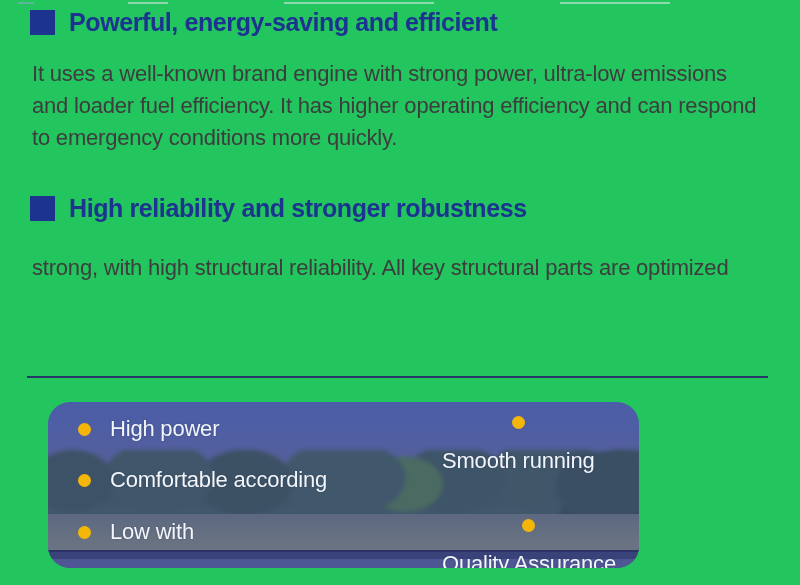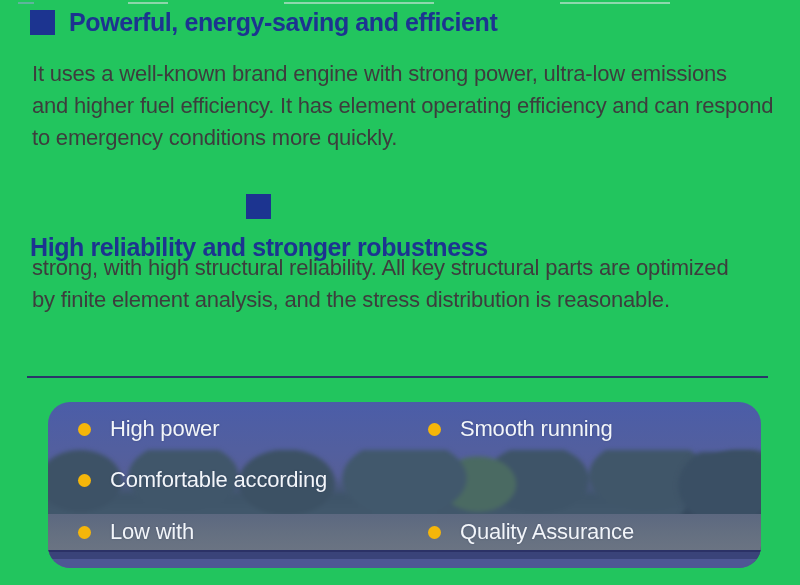--- a/index.html
+++ b/index.html
@@ -11,36 +11,36 @@
   
   .top-remnant { position:absolute; top:2px; height:2px; opacity:.55; }
   .rem-blue { left:18px; width:16px; background:#8fa8cf; }
   .rem-a { left:128px; width:40px; background:#e3e3ea; }
   .rem-b { left:284px; width:150px; background:#e7e7ee; }
   .rem-c { left:560px; width:110px; background:#e7e7ee; }
 
   
   .h-row { position:absolute; left:30px; display:flex; align-items:center; gap:14px; }
   .h-row.h1 { top:8px; }
-  .h-row.h2 { top:194px;flex-direction:column; }
+  .h-row.h2 { top:194px; }
   .sq { width:25px; height:25px; background:#1c3490; flex:0 0 auto; }
   .h-text { color:#1c3490; font-size:25px; font-weight:bold; letter-spacing:-0.4px; white-space:nowrap; }
 
   
   .para { position:absolute; left:32px; width:766px; color:#3d3d3d; }
   .para.p1 { top:58px; }
   .para.p2 { top:252px; }
   .para .line { font-size:22px; line-height:32px; letter-spacing:-0.2px; white-space:nowrap; }
 
   
   .divider { position:absolute; left:27px; top:376px; width:741px; height:2px; background:#2a3569; }
 
   
   .panel {
-    position:absolute; left:48px; top:402px; width:713px; height:166px;
+    position:absolute; left:48px; top:402px; width:591px; height:166px;
     border-radius:22px; overflow:hidden;
     background:linear-gradient(180deg,#4b5da8 0%, #525f9f 28%, #575f97 48%, #575f97 100%);
     text-align:center;
   }
   .trees {
     position:absolute; left:-12px; right:-12px; top:48px; height:74px; filter:blur(2px);
     background-image:
       radial-gradient(60px 45px at 6% 42%,  #3d5266 0 68%, transparent 70%),
       radial-gradient(80px 50px at 20% 36%, #40566a 0 68%, transparent 70%),
       radial-gradient(70px 48px at 34% 44%, #3c5164 0 68%, transparent 70%),
@@ -63,21 +63,21 @@
   }
   .road {
     position:absolute; left:0; right:0; top:148px; height:9px; background:#3a4379;
     box-shadow: inset 0 2px 0 #2b3166;
   }
   .strip-bottom { position:absolute; left:0; right:0; top:157px; height:9px; background:#4e5794; }
 
   
   .feature-row { position:absolute; display:flex; align-items:center; gap:19px; height:26px; }
   .colL { left:30px; }
-  .colR { left:380px; }
+  .colR { left:394px;flex-direction:column; }
   .r1 { top:14px; }
   .r2 { top:65px; }
   .r3 { top:117px; }
   .dot { width:13px; height:13px; border-radius:50%; background:#f5b60a; flex:0 0 auto; }
   .feature-label {
     color:#f2f5f9; font-size:22px; letter-spacing:-0.2px; white-space:nowrap;
     text-shadow:0 0 2px rgba(30,40,80,.35);
   }
 </style>
 </head>
@@ -89,31 +89,30 @@
   <span class="top-remnant rem-a"></span>
   <span class="top-remnant rem-b"></span>
   <span class="top-remnant rem-c"></span>
 
   <div class="h-row h1">
     <span class="sq"></span>
     <span class="h-text">Powerful, energy-saving and efficient</span>
   </div>
   <div class="para p1">
     <div class="line">It uses a well-known brand engine with strong power, ultra-low emissions</div>
-    <div class="line">and higher fuel efficiency. It has element operating efficiency and can respond</div>
+    <div class="line">and loader fuel efficiency. It has higher operating efficiency and can respond</div>
     <div class="line">to emergency conditions more quickly.</div>
   </div>
 
   <div class="h-row h2">
     <span class="sq"></span>
     <span class="h-text">High reliability and stronger robustness</span>
   </div>
   <div class="para p2">
     <div class="line">strong, with high structural reliability. All key structural parts are optimized</div>
-    <div class="line">by finite element analysis, and the stress distribution is reasonable.</div>
   </div>
 
   <div class="divider"></div>
 
   <div class="panel">
     <div class="trees"></div>
     <div class="big-tree"></div>
     <div class="grass"></div>
     <div class="road"></div>
     <div class="strip-bottom"></div>

